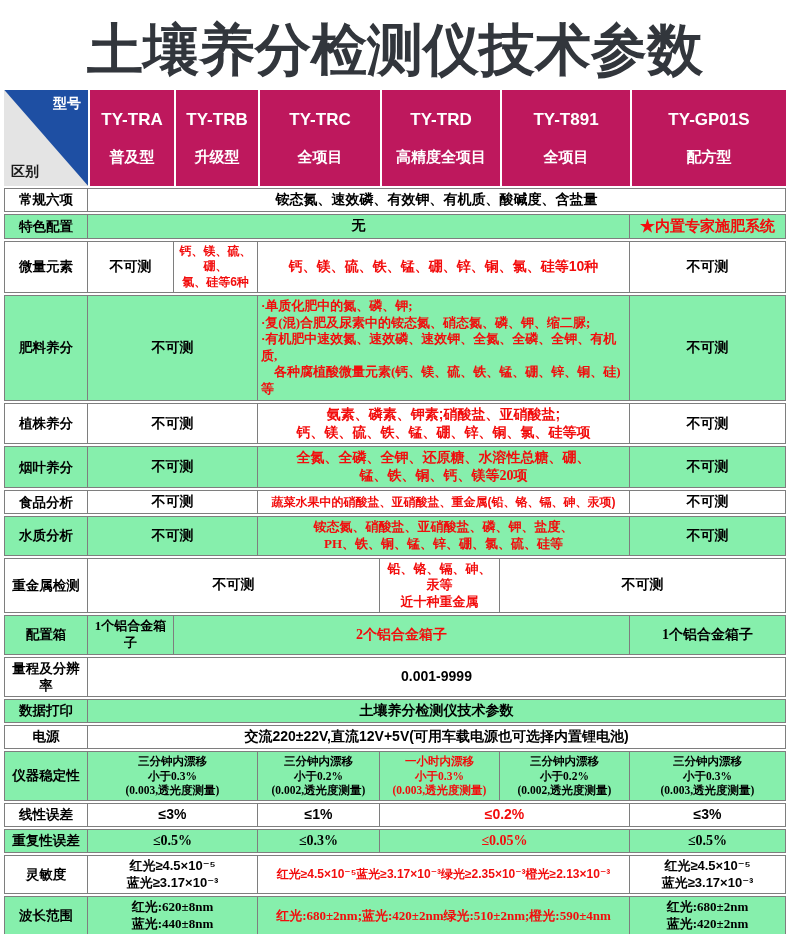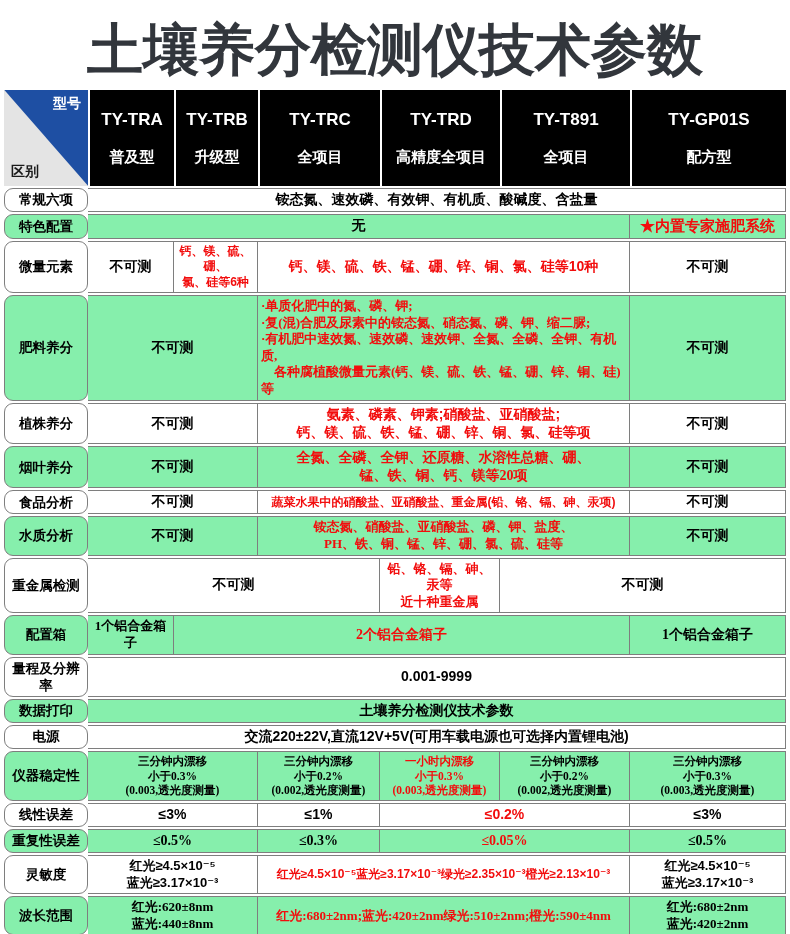--- a/index.html
+++ b/index.html
@@ -23,24 +23,24 @@
     font-size:14px;font-weight:bold;padding:2px 3px;
     white-space:pre-line;line-height:1.28;overflow:hidden;
   }
   tr td:first-child,tr th:first-child{border-left:1px solid #7e7e7e;}
   tr.shade td{background:#86efac;font-family:Liberation Serif, serif;}
   .red{color:#f20d0d;}
   .left{text-align:left;}
   .sm{font-size:12px;}
   .xs{font-size:11.5px;}
   .md{font-size:13px;}
-  .lbl{font-size:13.5px;padding:2px 1px;border-radius:9px;}
+  .lbl{font-size:13.5px;padding:2px 1px;}
   
   thead th{
-    background:#000000;color:#fff;border:none;height:48px;
+    background:#be185d;color:#fff;border:none;height:48px;
     border-left:2px solid #ffffff;padding:2px 0;
   }
   thead th:first-child{border-left:none;margin-left:28px;}
   .model-name{display:block;font-size:17px;line-height:1.2;}
   .model-sub{display:block;font-size:15px;line-height:1.2;}
   .corner{position:relative;background:#e4e4e4;}
   .corner .tri{
     position:absolute;top:0;left:0;right:0;bottom:0;
     background:#1e4fa3;clip-path:polygon(0 0,100% 0,100% 100%);
   }

